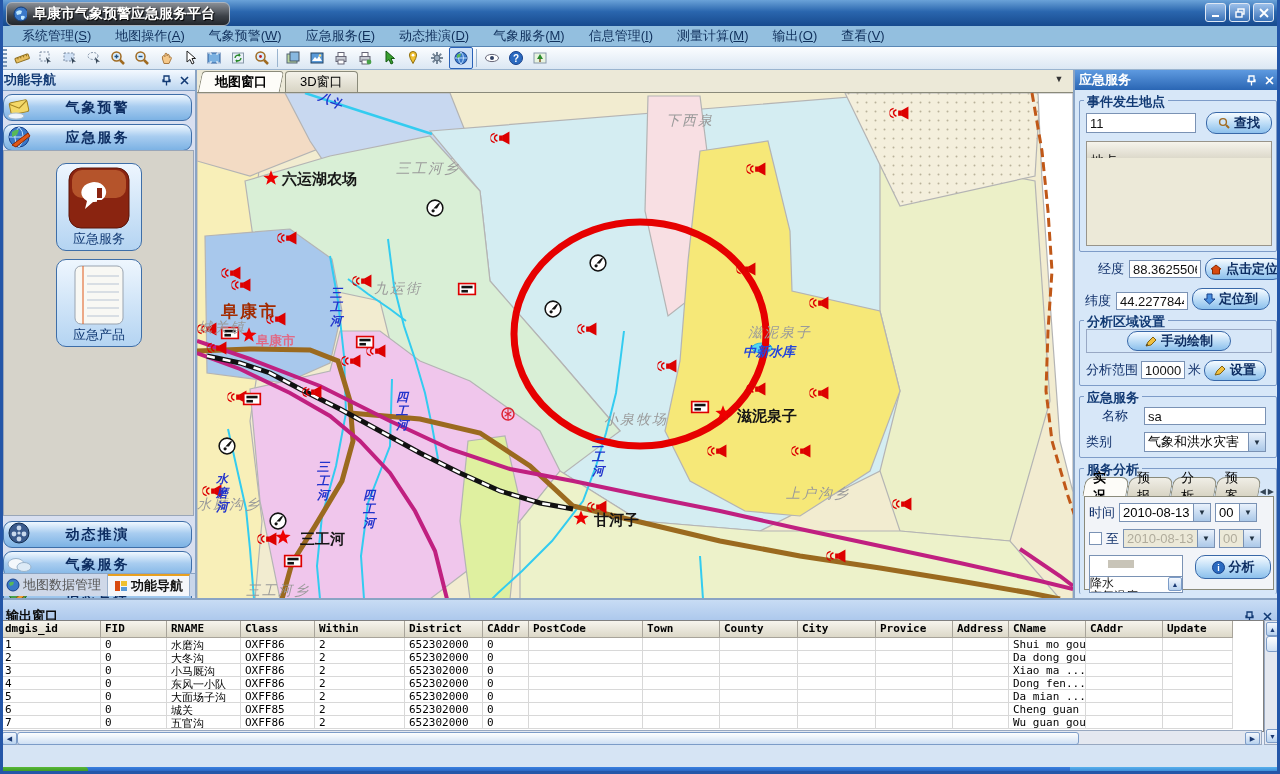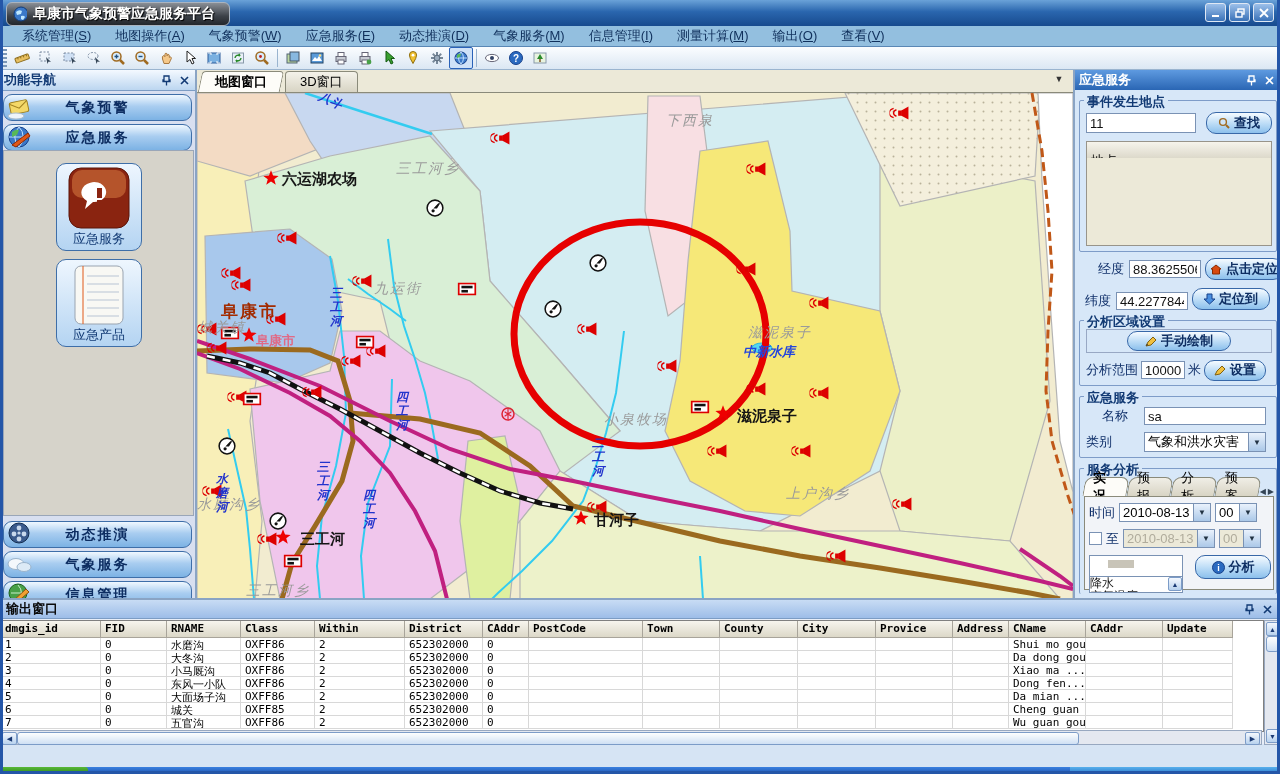--- a/index.html
+++ b/index.html
@@ -27,21 +27,21 @@
   .tb-btn.active{border:1px solid #2a62b8;background:#cfe2f8;}
   .tb-sep{width:1px;height:18px;background:#9ab4cf;margin:0 3px;}
   
   .panel-hdr-light{height:20px;background:linear-gradient(#f4f9ff,#bcd6f0);border-bottom:1px solid #7c9cc4;
     color:#123a74;font-weight:bold;display:flex;align-items:center;padding:0 4px;}
   .panel-hdr-blue{height:20px;background:linear-gradient(#5e9ae0,#2a66b4);color:#fff;font-weight:bold;
     display:flex;align-items:center;padding:0 4px;}
   .hdr-tools{margin-left:auto;display:flex;gap:4px;align-items:center;}
   .hdr-ico{width:14px;height:14px;display:flex;align-items:center;justify-content:center;}
   
-  .left-panel{position:absolute;left:0;top:70px;width:197px;height:662px;background:#d8dff0;border-right:2px solid #8aa4c4;box-sizing:border-box;}
+  .left-panel{position:absolute;left:0;top:70px;width:197px;height:528px;background:#d8dff0;border-right:2px solid #8aa4c4;box-sizing:border-box;}
   .nav-btn{position:relative;margin:3px 3px 0 3px;height:25px;border:1px solid #3e6ea8;border-radius:9px;
     background:linear-gradient(#f0f8ff,#a9cdf0 45%,#7cb2e4);display:flex;align-items:center;}
   .nav-btn .nico{position:absolute;left:2px;top:-2px;width:30px;height:28px;}
   .nav-btn .nlabel{flex:1;text-align:center;font-weight:bold;color:#0e2e62;font-size:14px;letter-spacing:2px;}
   .shortcut-area{position:absolute;left:3px;top:80px;width:189px;height:364px;background:#d6d3ca;border:1px solid #9aa6b8;}
   .shortcut-btn{position:absolute;left:52px;width:86px;height:88px;border:1px solid #3e6ea8;border-radius:10px;
     background:linear-gradient(#eef6fe,#b4d4f2);display:flex;flex-direction:column;align-items:center;justify-content:flex-end;padding-bottom:2px;box-sizing:border-box;}
   .shortcut-btn .slabel{font-size:13px;color:#123a74;}
   .left-tabs{position:absolute;left:0;bottom:2px;height:22px;width:100%;display:flex;background:#c9d6ea;border-top:1px solid #8aa4c4;}
   .ltab{display:flex;align-items:center;gap:3px;padding:0 6px;font-size:13px;color:#555;border-right:1px solid #9ab0cc;background:#cfd8e8;}
@@ -75,21 +75,21 @@
   .xp-tab span{transform:skewX(10deg);}
   .xp-tab.active{background:#fdfcf8;font-weight:bold;}
   .combo{background:#fff;border:1px solid #7a92b4;display:flex;align-items:center;font-size:13px;box-sizing:border-box;}
   .combo .cval{flex:1;padding:8px 3px;overflow:hidden;white-space:nowrap;}
   .combo .carr{width:16px;height:100%;background:linear-gradient(#eaf2fc,#abc8e8);border-left:1px solid #7a92b4;
     display:flex;align-items:center;justify-content:center;font-size:8px;color:#234;}
   .combo.disabled{background:#ece9d8;color:#a8a494;}
   .combo.disabled .cval{color:#b0ac9c;}
   
   .output{position:absolute;left:0;top:598px;width:1280px;height:146px;background:#e8eef8;border-top:2px solid #8aa4c4;box-sizing:border-box;}
-  .out-hdr{height:18px;background:linear-gradient(#c8dcf4,#9dbde8);display:flex;align-items:center;padding:0 6px;font-weight:bold;color:#0a0a0a;border-bottom:1px solid #7c9cc4;}
+  .out-hdr{height:18px;background:linear-gradient(#c8dcf4,#9dbde8);display:flex;align-items:center;padding:7px 6px;font-weight:bold;color:#0a0a0a;border-bottom:1px solid #7c9cc4;}
   .grid{position:absolute;left:0;top:20px;width:1262px;height:110px;background:#fff;border:1px solid #808080;overflow:hidden;
     font-family:"DejaVu Sans Mono","Liberation Mono",monospace;font-size:11px;}
   .gh{display:flex;height:17px;}
   .gh .hc{background:linear-gradient(#f7f5ee,#dcd8c8);border-right:1px solid #a8a49a;border-bottom:1px solid #a8a49a;
     padding:1px 4px;box-sizing:border-box;font-weight:bold;overflow:hidden;white-space:nowrap;}
   .gr{display:flex;height:13px;}
   .gr .gc{border-right:1px solid #d8d8d8;border-bottom:1px solid #d8d8d8;padding:0 4px;box-sizing:border-box;overflow:hidden;white-space:nowrap;}
   .hscroll{position:absolute;left:0;top:130px;width:1262px;height:15px;background:#e4e8f0;border:1px solid #98a8c0;box-sizing:border-box;}
   .vscroll{position:absolute;left:1264px;top:20px;width:15px;height:125px;background:#e4e8f0;border:1px solid #98a8c0;box-sizing:border-box;}
   .sbtn{position:absolute;background:linear-gradient(#f4f8fe,#b8d2ee);border:1px solid #7c9cc8;border-radius:2px;

